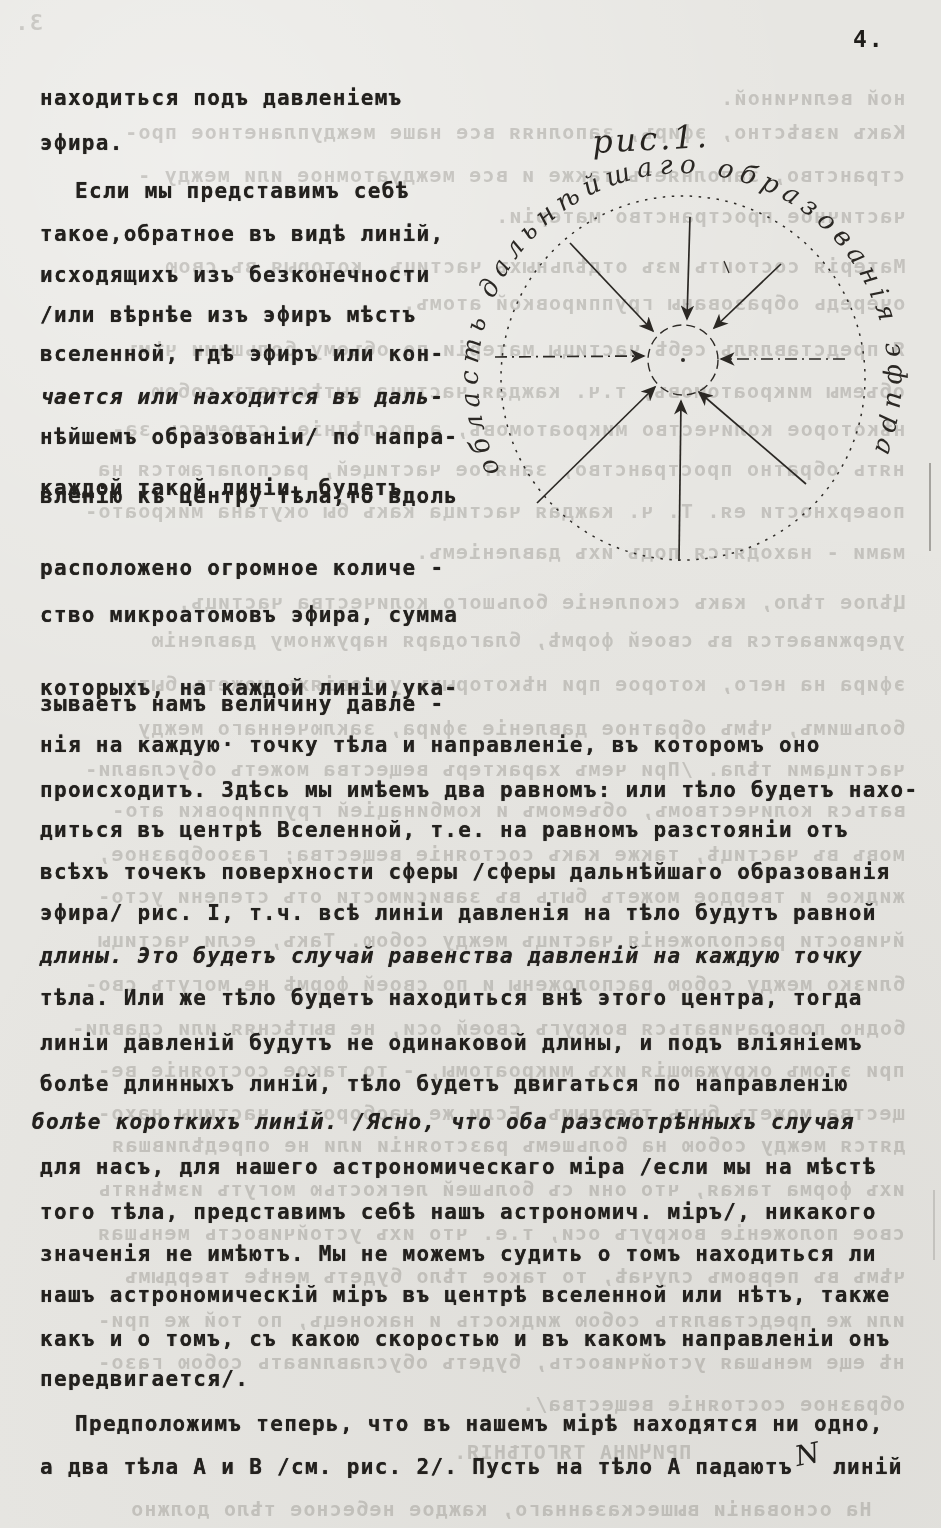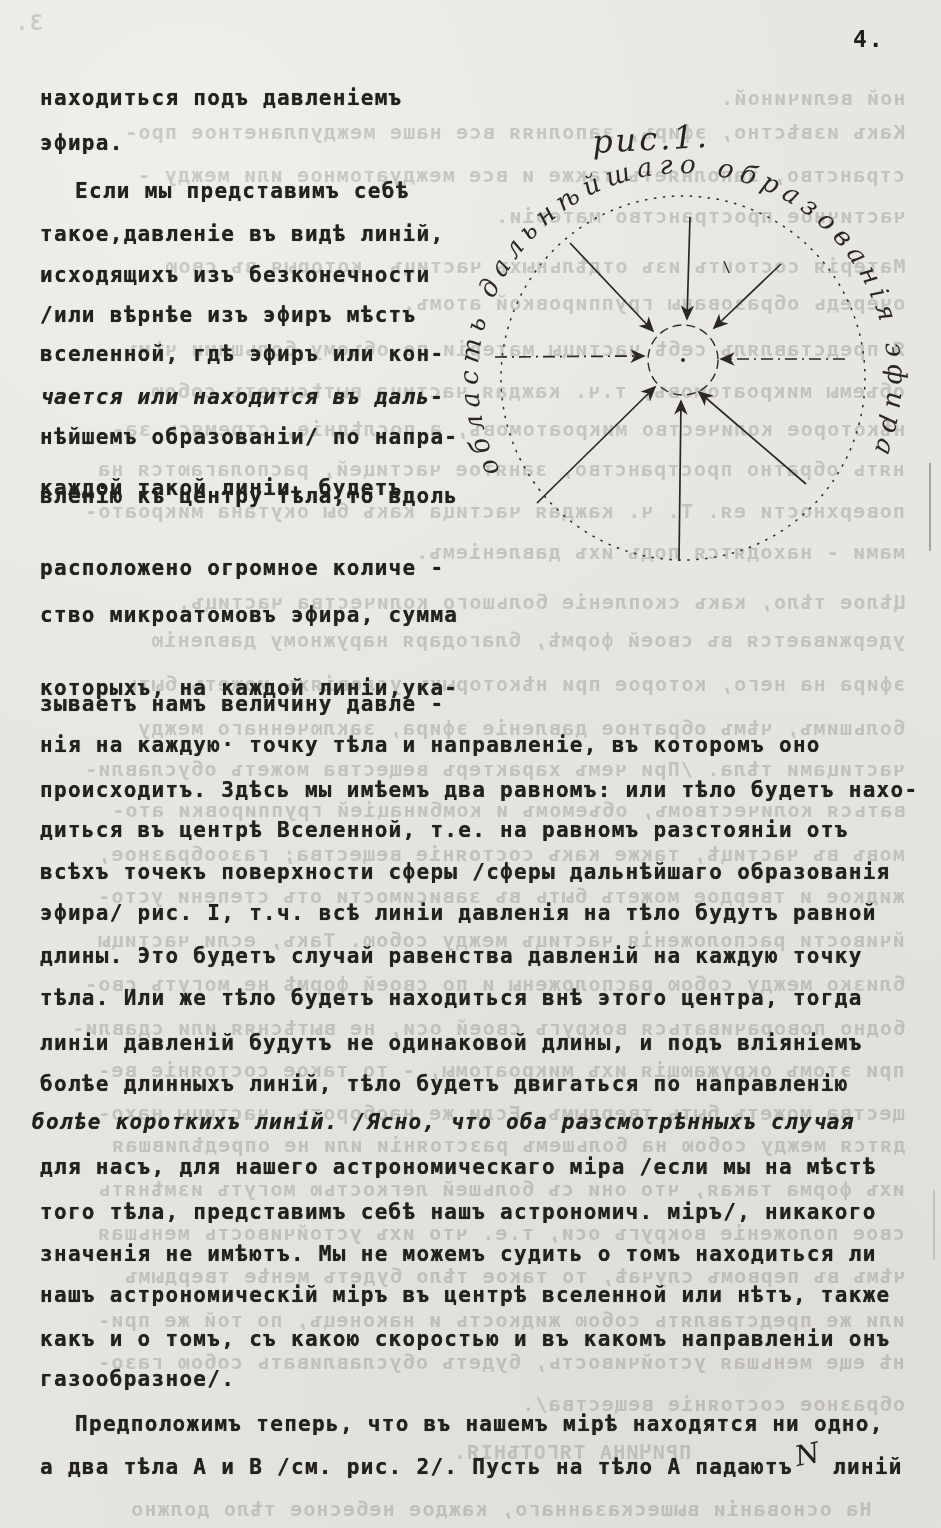--- a/index.html
+++ b/index.html
@@ -121,48 +121,48 @@
       <div class="bt" style="top: 1350px;">нѣ еще меньшая устойчивость, будетъ обуславливать собою газо-</div>
       <div class="bt" style="top: 1392px;">образное состояніе вещества/.</div>
       <div class="bt" style="top: 1440px; right: 250px;">ПРИЧИНА ТЯГОТѢНІЯ.</div>
       <div class="bt" style="top: 1497px; right: 70px;">На основаніи вышесказаннаго, каждое небесное тѣло должно</div>
     </div>
 
   <div id="text-layer">
       <div class="tw" style="left: 40px; top: 86px;">находиться подъ давленіемъ</div>
       <div class="tw" style="left: 40px; top: 131px;">эфира.</div>
       <div class="tw" style="left: 75px; top: 179px;">Если мы представимъ себѣ</div>
-      <div class="tw" style="left: 40px; top: 222px;">такое,давленіе въ видѣ линій,</div>
+      <div class="tw" style="left: 40px; top: 222px;">такое,обратное въ видѣ линій,</div>
       <div class="tw" style="left: 40px; top: 263px;">исходящихъ изъ безконечности</div>
       <div class="tw" style="left: 40px; top: 303px;">/или вѣрнѣе изъ эфиръ мѣстъ</div>
       <div class="tw" style="left: 40px; top: 342px;">вселенной, гдѣ эфиръ или кон-</div>
       <div class="tw" style="left: 40px; top: 385px; font-style: italic;">чается или находится въ даль-</div>
       <div class="tw" style="left: 40px; top: 425px;">нѣйшемъ образованіи/ по напра-</div>
       <div class="tw" style="left: 40px; top: 484px;">вленію къ центру тѣла,то вдоль</div>
       <div class="tw" style="left: 40px; top: 476px; text-align: center;">каждой такой линіи, будетъ</div>
       <div class="tw" style="left: 40px; top: 556px;">расположено огромное количе -</div>
       <div class="tw" style="left: 40px; top: 603px;">ство микроатомовъ эфира, сумма</div>
       <div class="tw" style="left: 40px; top: 648px; margin-top: 28px;">которыхъ, на каждой линіи,ука-</div>
       <div class="tw" style="left: 40px; top: 692px;">зываетъ намъ величину давле -</div>
       <div class="tw" style="left: 40px; top: 733px;">нія на каждую· точку тѣла и направленіе, въ которомъ оно</div>
       <div class="tw" style="left: 40px; top: 778px;">происходитъ. Здѣсь мы имѣемъ два равномъ: или тѣло будетъ нахо-</div>
       <div class="tw" style="left: 40px; top: 818px;">диться въ центрѣ Вселенной, т.е. на равномъ разстояніи отъ</div>
       <div class="tw" style="left: 40px; top: 860px;">всѣхъ точекъ поверхности сферы /сферы дальнѣйшаго образованія</div>
       <div class="tw" style="left: 40px; top: 901px;">эфира/ рис. I, т.ч. всѣ линіи давленія на тѣло будутъ равной</div>
-      <div class="tw" style="left: 40px; top: 944px;">длины. Это будетъ случай равенства давленій на каждую точку</div>
+      <div class="tw" style="left: 40px; top: 944px; font-style: italic;">длины. Это будетъ случай равенства давленій на каждую точку</div>
       <div class="tw" style="left: 40px; top: 986px;">тѣла. Или же тѣло будетъ находиться внѣ этого центра, тогда</div>
       <div class="tw" style="left: 40px; top: 1031px;">линіи давленій будутъ не одинаковой длины, и подъ вліяніемъ</div>
       <div class="tw" style="left: 40px; top: 1072px;">болѣе длинныхъ линій, тѣло будетъ двигаться по направленію</div>
       <div class="tw" style="left: 32px; top: 1110px; font-style: italic;">болѣе короткихъ линій. /Ясно, что оба разсмотрѣнныхъ случая</div>
       <div class="tw" style="left: 40px; top: 1155px;">для насъ, для нашего астрономическаго міра /если мы на мѣстѣ</div>
       <div class="tw" style="left: 40px; top: 1200px;">того тѣла, представимъ себѣ нашъ астрономич. міръ/, никакого</div>
       <div class="tw" style="left: 40px; top: 1242px;">значенія не имѣютъ. Мы не можемъ судить о томъ находиться ли</div>
       <div class="tw" style="left: 40px; top: 1283px;">нашъ астрономическій міръ въ центрѣ вселенной или нѣтъ, также</div>
       <div class="tw" style="left: 40px; top: 1327px;">какъ и о томъ, съ какою скоростью и въ какомъ направленіи онъ</div>
-      <div class="tw" style="left: 40px; top: 1367px;">газообразное/.</div>
+      <div class="tw" style="left: 40px; top: 1367px;">передвигается/.</div>
       <div class="tw" style="left: 75px; top: 1412px;">Предположимъ теперь, что въ нашемъ мірѣ находятся ни одно,</div>
       <div class="tw" style="left: 40px; top: 1455px;">а два тѣла А и В /см. рис. 2/. Пусть на тѣло А падаютъ</div>
       <div class="tw" style="left: 833px; top: 1455px;">линій</div>
     </div>
 
   <div class="fig-caption">рис.1.</div>
 
   <div class="hand-n">N</div>
 
   <svg class="figure-svg" width="511" height="500" viewBox="430 95 511 500">

